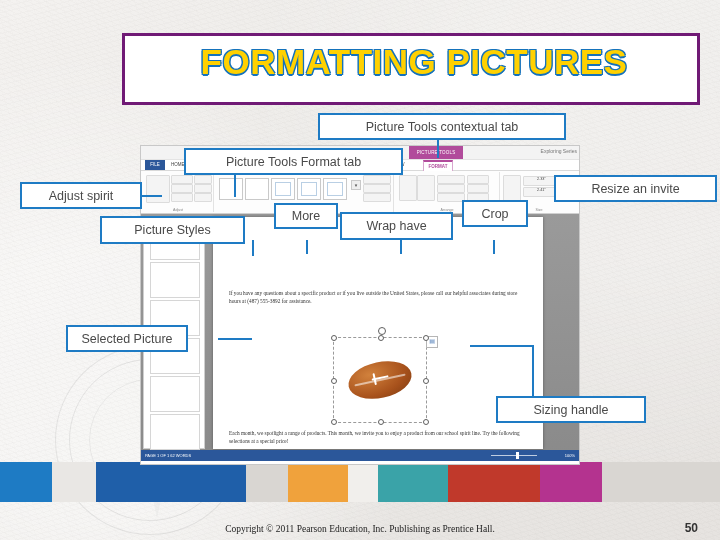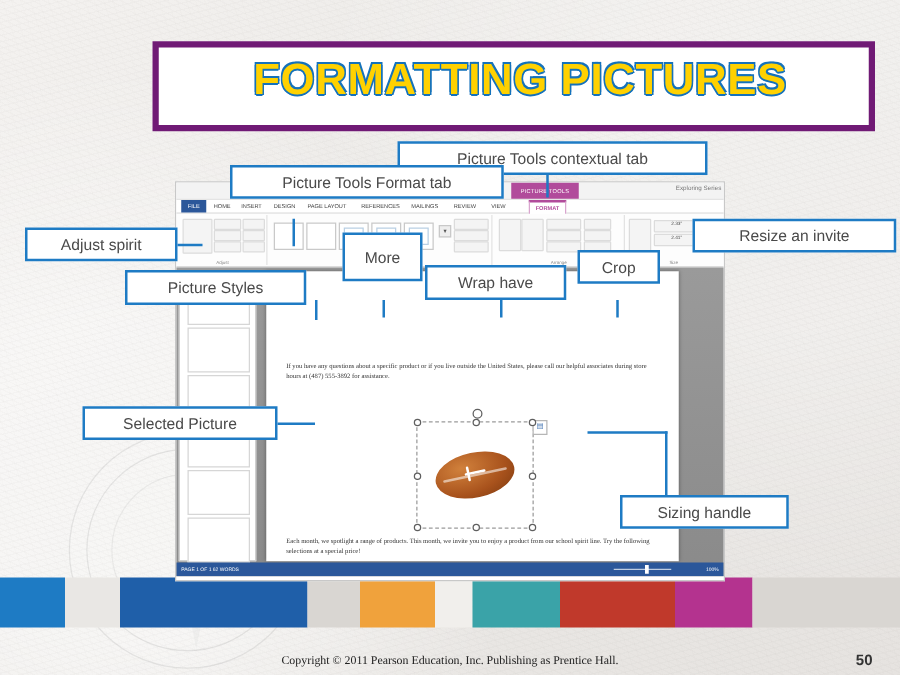--- a/index.html
+++ b/index.html
@@ -54,21 +54,21 @@
     font-size:20px;color:#c9c9c9;font-family:"Liberation Serif",serif;
   }
 
   
   .colorbar{position:absolute;left:0;top:462px;width:720px;height:40px;display:flex;}
   .colorbar span{height:40px;display:block;}
 
   
   .title-box{
     position:absolute;left:122px;top:33px;width:578px;height:72px;
-    border:5px solid #701a75;background:#ffffff;
+    border:3px solid #701a75;background:#ffffff;
     box-sizing:border-box;
   }
   .title-text{
     position:absolute;left:0;top:6px;width:578px;text-align:center;
     font-size:35px;font-weight:bold;letter-spacing:.5px;
     color:#ffd100;
     text-shadow:
       -1.2px -1.2px 0 #1572bb, 1.2px -1.2px 0 #1572bb,
       -1.2px 1.2px 0 #1572bb, 1.2px 1.2px 0 #1572bb,
       0 2px 0 #1572bb;
@@ -361,50 +361,50 @@
 <div class="leader" style="left:493px;top:240px;width:2px;height:14px"></div>
 <div class="leader" style="left:218px;top:338px;width:34px;height:2px"></div>
 <div class="leader" style="left:532px;top:345px;width:2px;height:54px"></div>
 <div class="leader" style="left:470px;top:345px;width:64px;height:2px"></div>
 <div class="leader" style="left:580px;top:188px;width:24px;height:2px"></div>
 
 <div class="callout" style="left:318px;top:113px;width:248px;height:27px">
   <span>Picture Tools contextual tab</span>
 </div>
 
-<div class="callout" style="left:184px;top:132px;width:219px;height:27px">
+<div class="callout" style="left:184px;top:148px;width:219px;height:27px">
   <span>Picture Tools Format tab</span>
 </div>
 
 <div class="callout" style="left:20px;top:182px;width:122px;height:27px">
   <span>Adjust spirit</span>
 </div>
 
 <div class="callout" style="left:554px;top:175px;width:163px;height:27px">
   <span>Resize an invite</span>
 </div>
 
 <div class="callout" style="left:100px;top:216px;width:145px;height:28px">
   <span>Picture Styles</span>
 </div>
 
-<div class="callout" style="left:274px;top:186px;width:64px;height:39px">
+<div class="callout" style="left:274px;top:203px;width:64px;height:26px">
   <span>More</span>
 </div>
 
 <div class="callout" style="left:340px;top:212px;width:113px;height:28px">
   <span>Wrap have</span>
 </div>
 
 <div class="callout" style="left:462px;top:200px;width:66px;height:27px">
   <span>Crop</span>
 </div>
 
-<div class="callout" style="left:66px;top:325px;width:156px;height:27px">
+<div class="callout" style="left:66px;top:325px;width:122px;height:27px">
   <span>Selected Picture</span>
 </div>
 
-<div class="callout" style="left:496px;top:396px;width:135px;height:27px">
+<div class="callout" style="left:496px;top:396px;width:150px;height:27px">
   <span>Sizing handle</span>
 </div>
 
 <div class="footer-copy">Copyright © 2011 Pearson Education, Inc. Publishing as Prentice Hall.</div>
 <div class="footer-page">50</div>
 
 </body></html>

